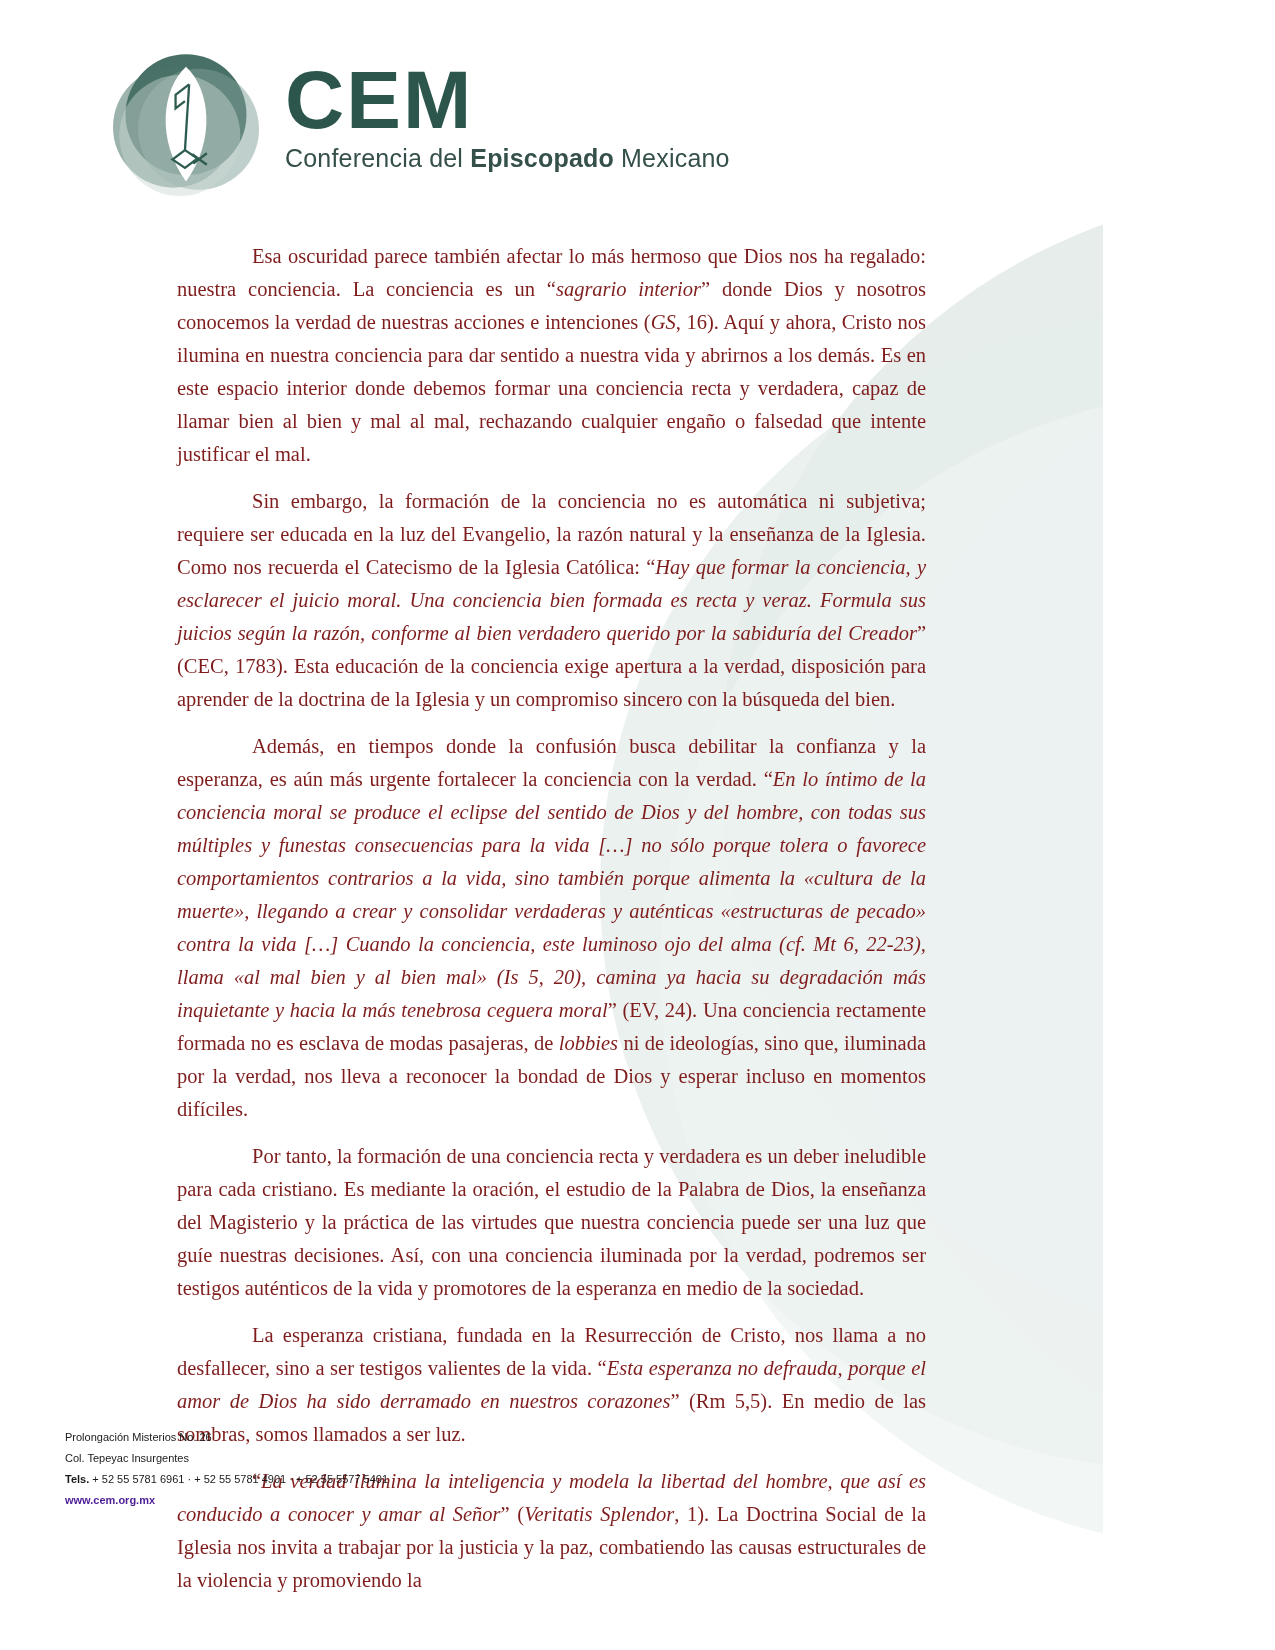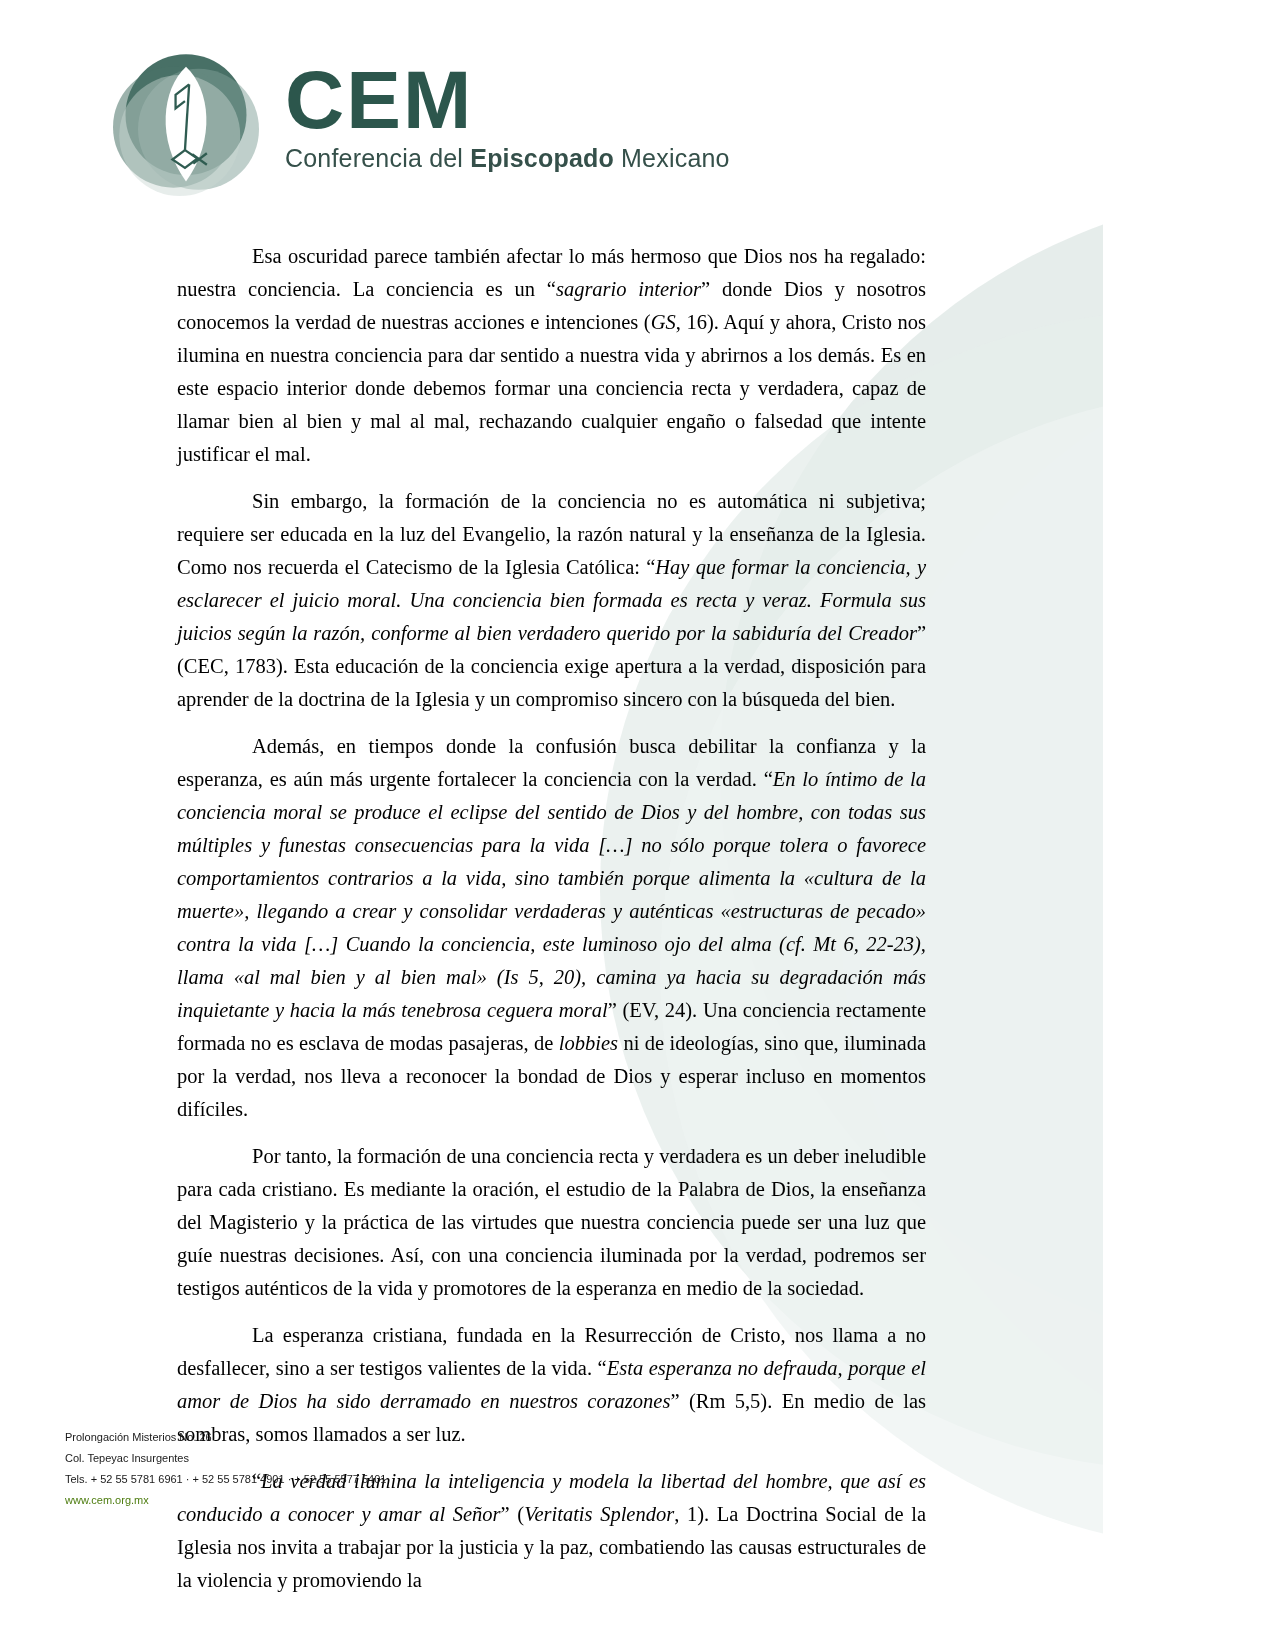--- a/index.html
+++ b/index.html
@@ -46,44 +46,44 @@
     margin-top: 4px;
     letter-spacing: 0.2px;
   }
   .brand-tagline b { font-weight: bold; }
   
   .document-body {
     position: absolute;
     left: 177px;
     right: 177px;
     top: 240px;
-    color: #000000;
+    color: #7f1d1d;
     font-size: 20.5px;
     line-height: 33px;
     text-align: justify;
   }
   .document-body p {
     text-indent: 75px;
     margin-bottom: 14px;
   }
   .document-body i { font-style: italic; }
   
   .footer {
     position: absolute;
     left: 65px;
     top: 1427px;
     font-family: "Liberation Sans", sans-serif;
     font-size: 11px;
     line-height: 21px;
     color: #1a1a1a;
   }
-  .footer .tels b { font-weight: normal; }
+  .footer .tels b { font-weight: bold; }
   .footer .website {
-    font-weight: normal;
-    color: #4d7c0f;
+    font-weight: bold;
+    color: #4c1d95;
     text-decoration: none;
     display: inline-block;
   }
 </style>
 </head>
 <body>
 
 <div class="page">
 
   <svg class="watermark" viewBox="0 0 140 140" aria-hidden="true">

